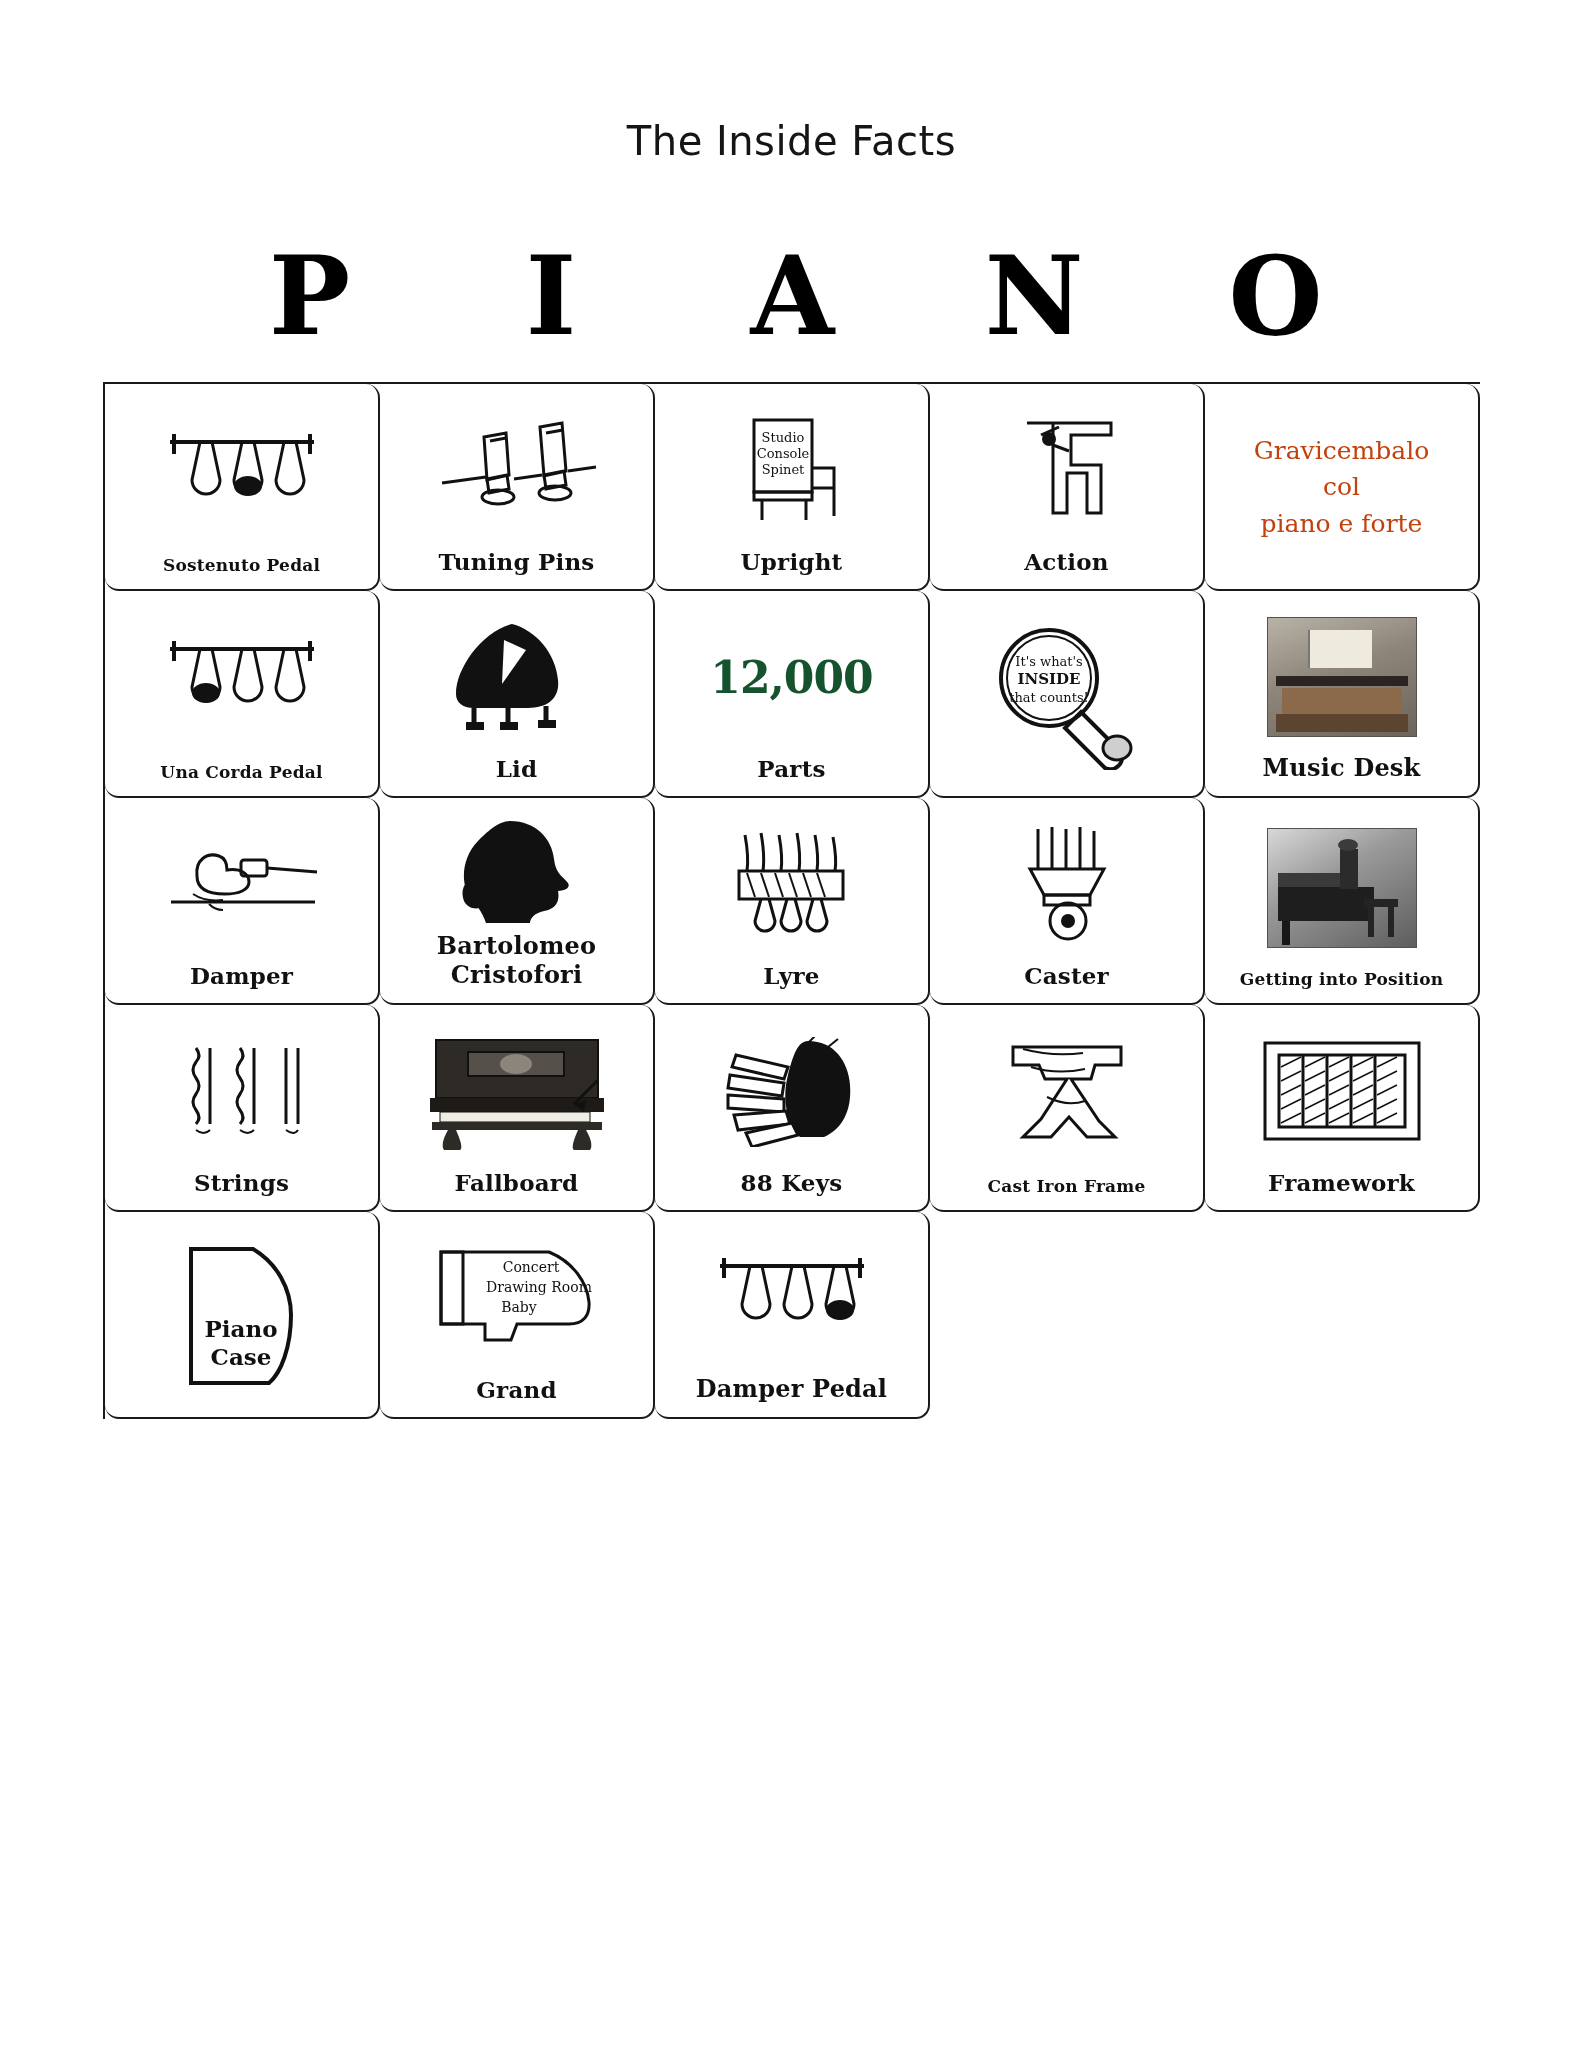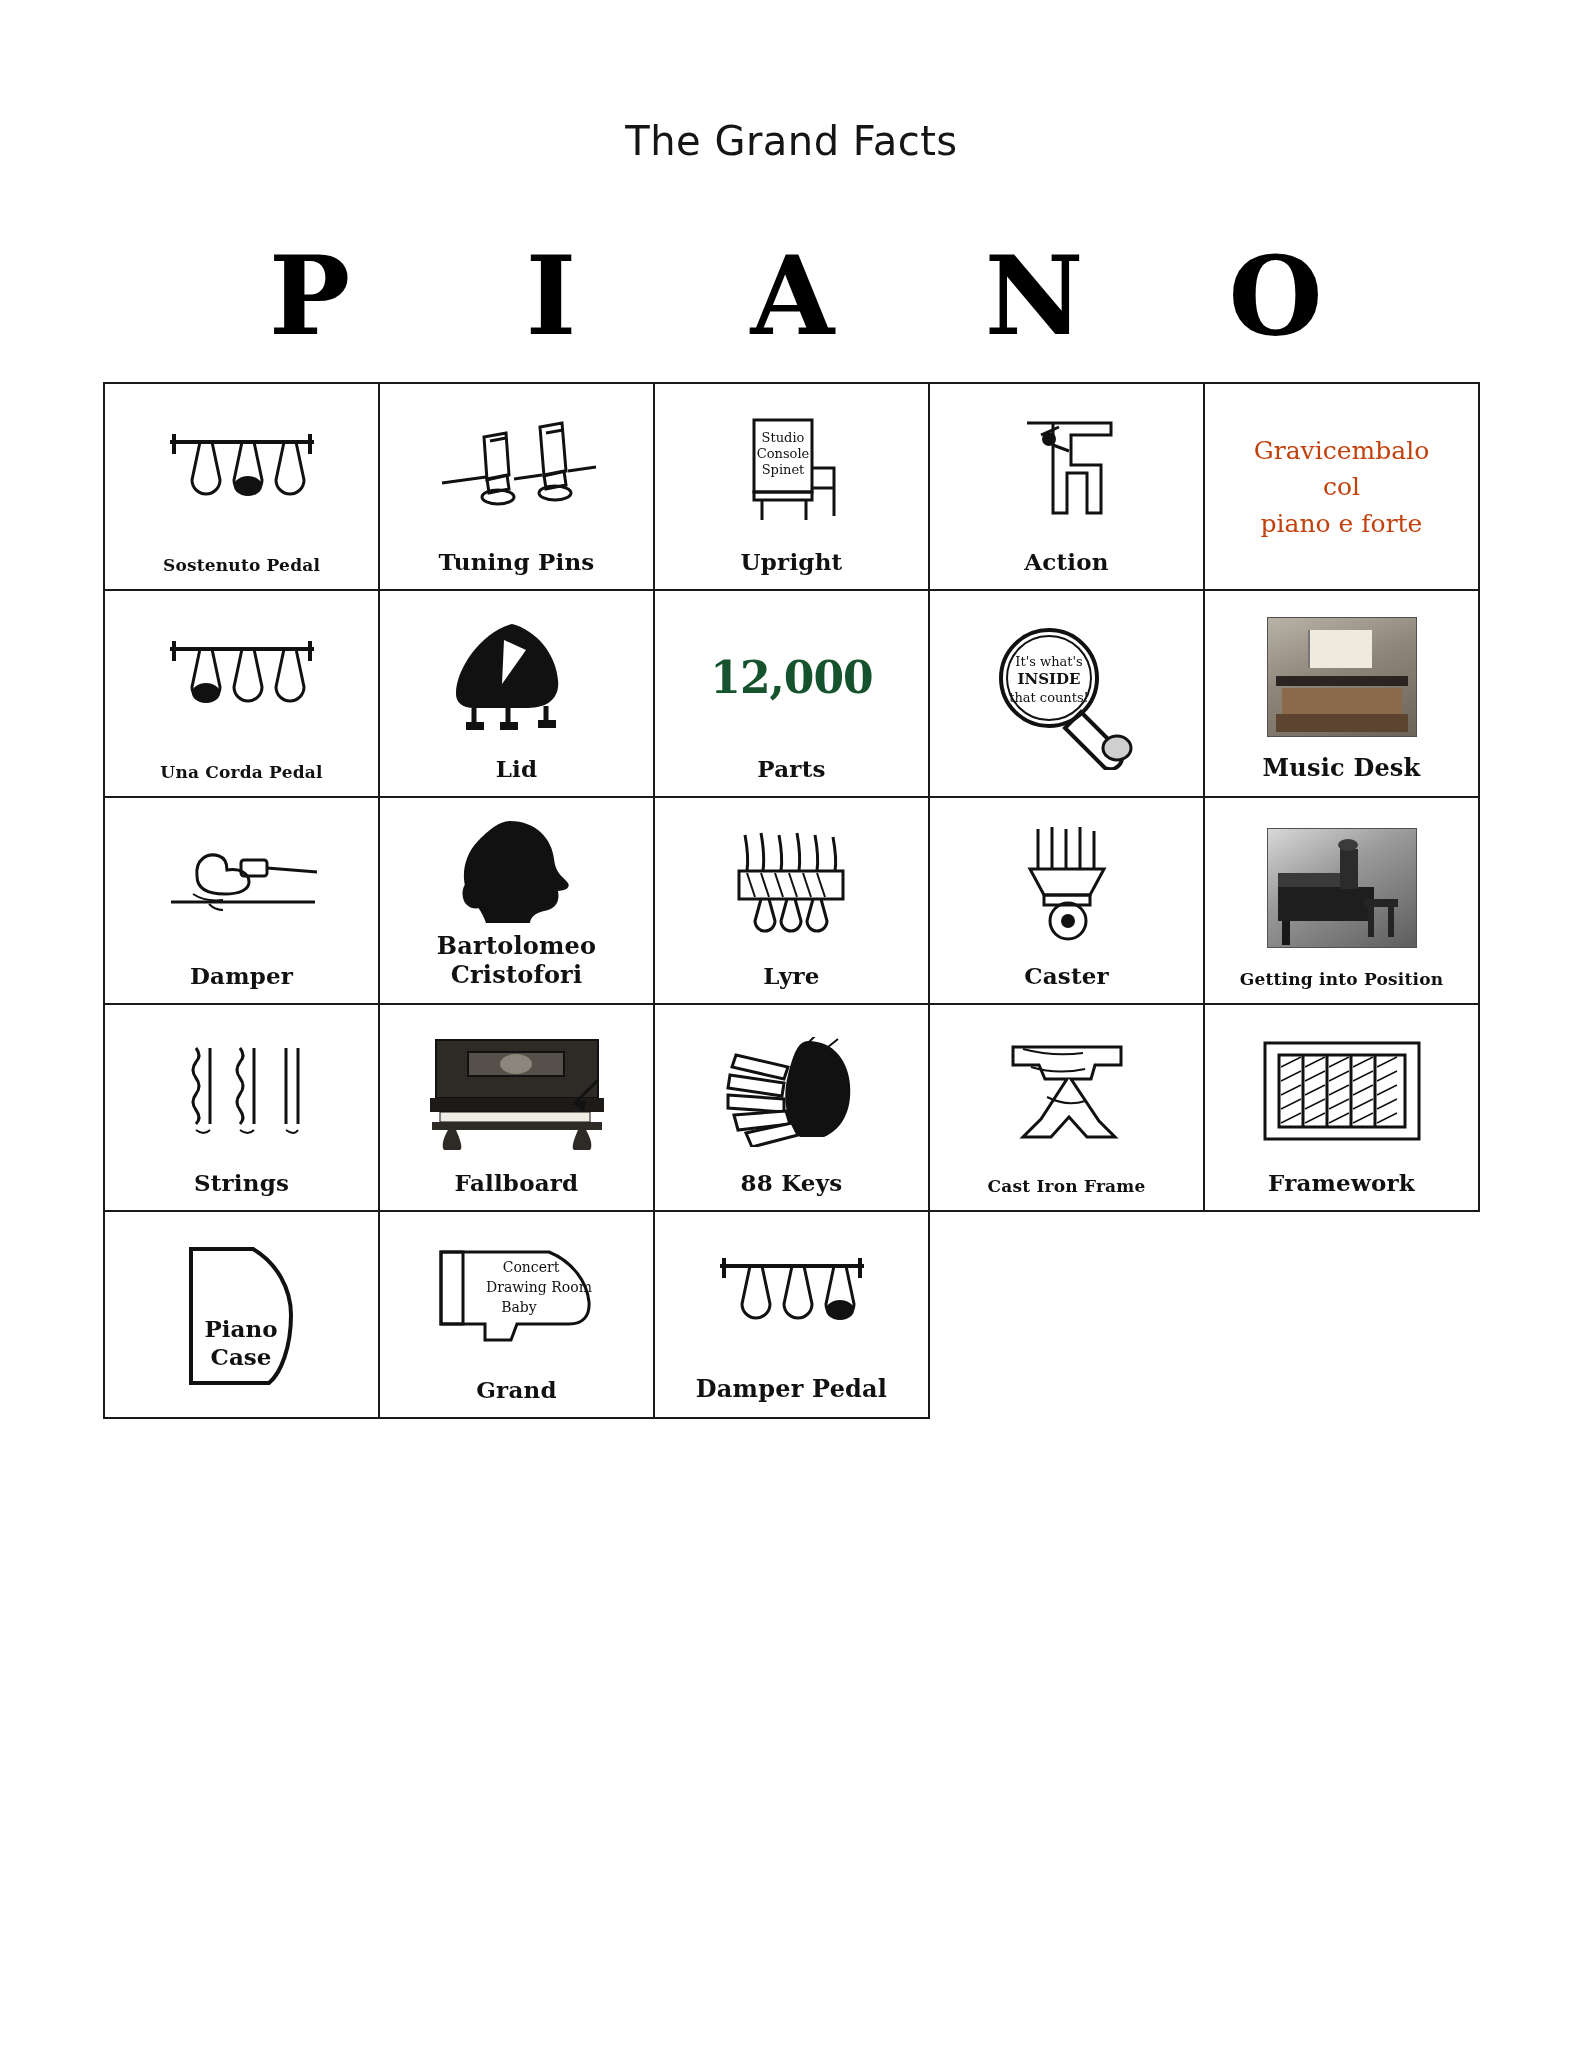--- a/index.html
+++ b/index.html
@@ -61,20 +61,21 @@
     border-right: 2px solid #1a1a1a;
     border-bottom: 2px solid #1a1a1a;
     height: 207px;
     box-sizing: border-box;
     display: flex;
     flex-direction: column;
     align-items: center;
     justify-content: flex-start;
     padding: 10px 6px 8px 6px;
     position: relative;
+    border-radius: 14px;
   }
   .art {
     flex: 1 1 auto;
     display: flex;
     align-items: center;
     justify-content: center;
     width: 100%;
     min-height: 0;
   }
   .art svg {
@@ -130,21 +131,21 @@
   .photo .pk {
     position: absolute;
     background: #2a2522;
   }
 </style>
 </head>
 <body>
 
 <div class="page">
 
-  <div class="doc-title">The Grand Facts</div>
+  <div class="doc-title">The Inside Facts</div>
 
   <div class="bingo-word">
     <div class="bingo-letter">P</div>
     <div class="bingo-letter">I</div>
     <div class="bingo-letter">A</div>
     <div class="bingo-letter">N</div>
     <div class="bingo-letter">O</div>
   </div>
 
   <div class="grid">

